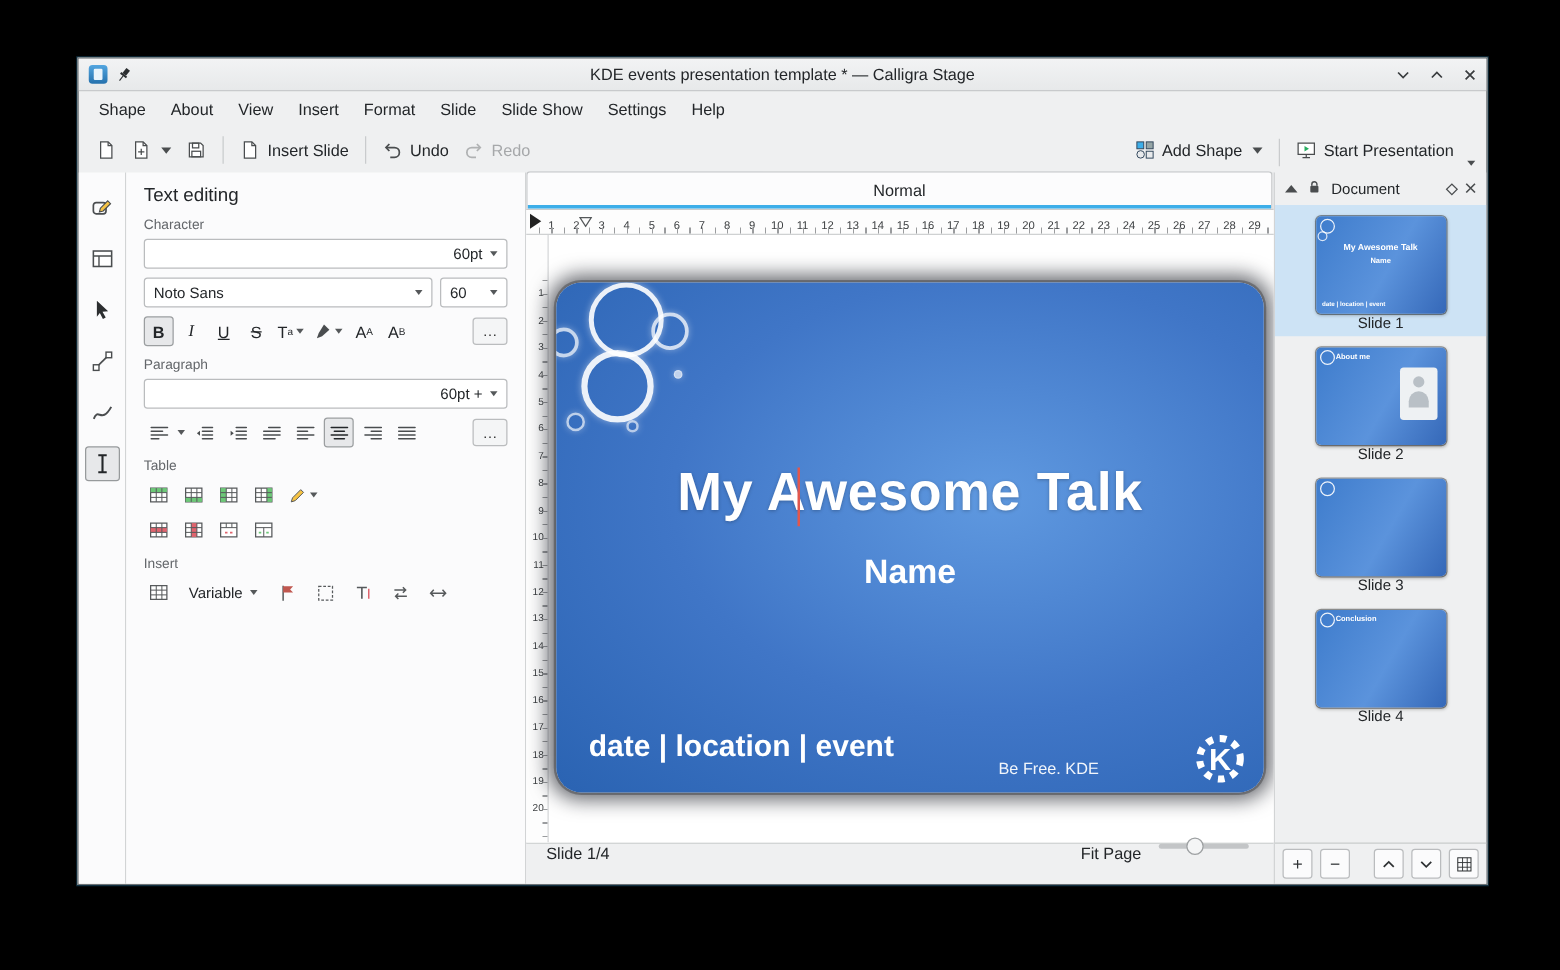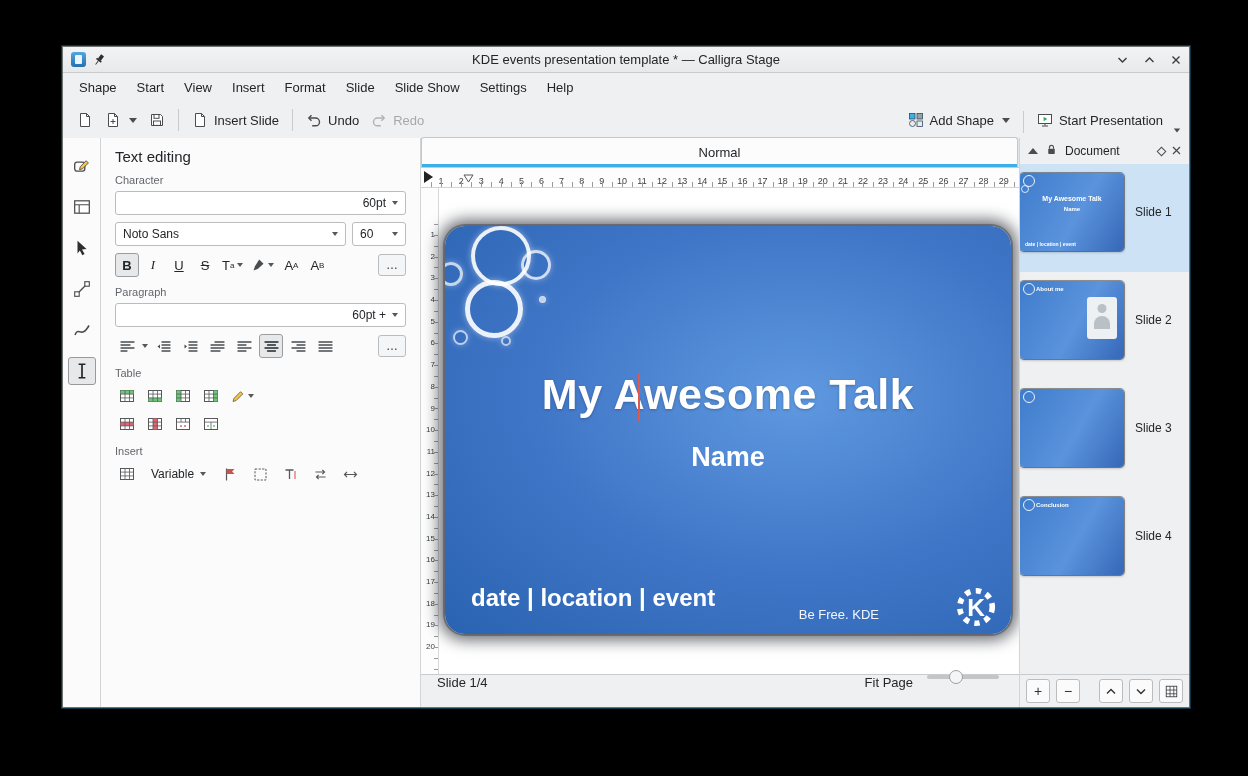--- a/index.html
+++ b/index.html
@@ -108,21 +108,21 @@
   .zoom-handle { position:absolute; left:calc(40% - 7px); top:-5px; width:14px; height:14px; border-radius:50%;
                  background:#f4f5f6; border:1px solid #9da0a2; }
 
   
   .docker { width:170px; flex:0 0 170px; background:#eff0f1; border-left:1px solid #d2d4d5; display:flex; flex-direction:column; }
   .docker-header { height:26px; flex:0 0 26px; display:flex; align-items:center; gap:7px; padding:0 8px; font-size:12px; color:#232629; }
   .tri-up { width:0; height:0; border-left:5px solid transparent; border-right:5px solid transparent; border-bottom:6px solid #4a4d4f; }
   .docker-title { flex:1; }
   .diamond { width:7px; height:7px; border:1.4px solid #4a4d4f; transform:rotate(45deg); }
   .thumb-list { flex:1; overflow:hidden; display:flex; flex-direction:column; }
-  .thumb-item { padding:9px 0 21px; display:flex; flex-direction:row; align-items:center; gap:11px; }
+  .thumb-item { padding:9px 0 4px; display:flex; flex-direction:column; align-items:center; }
   .thumb-item.selected { background:#cde3f5; }
   .thumb { width:104px; height:78px; border-radius:4px; position:relative; overflow:hidden;
            background:linear-gradient(120deg,#3e7ccc,#5b93dc 55%,#3568b8);
            box-shadow:0 0 0 1px rgba(0,0,0,.38), 0 1px 3px rgba(0,0,0,.35); }
   .thumb-label { font-size:12px; color:#232629; }
   .mini-bubble { position:absolute; left:3px; top:2px; width:12px; height:12px; border-radius:50%; border:1.5px solid rgba(255,255,255,.9); }
   .mini-bubble2 { position:absolute; left:1px; top:12px; width:8px; height:8px; border-radius:50%; border:1px solid rgba(255,255,255,.8); }
   .mini-title-center { position:absolute; left:0; right:0; top:22px; text-align:center; font-size:7px; font-weight:bold; color:#fff; }
   .mini-sub-center { position:absolute; left:0; right:0; top:33px; text-align:center; font-size:6px; font-weight:bold; color:#fff; }
   .mini-footer { position:absolute; left:5px; bottom:4px; font-size:5px; font-weight:bold; color:#fff; }
@@ -169,21 +169,21 @@
         <span>
           <svg width="10" height="10" viewBox="0 0 10 10">
               <path d="M1.5 1.5l7 7M8.5 1.5l-7 7" stroke="#3a3d3f" stroke-width="1.4"></path>
             </svg>
         </span>
       </div>
     </div>
 
     <div class="menubar">
       <span class="menu-item">Shape</span>
-      <span class="menu-item">Start</span>
+      <span class="menu-item">About</span>
       <span class="menu-item">View</span>
       <span class="menu-item">Insert</span>
       <span class="menu-item">Format</span>
       <span class="menu-item">Slide</span>
       <span class="menu-item">Slide Show</span>
       <span class="menu-item">Settings</span>
       <span class="menu-item">Help</span>
     </div>
 
     <div class="toolbar">

